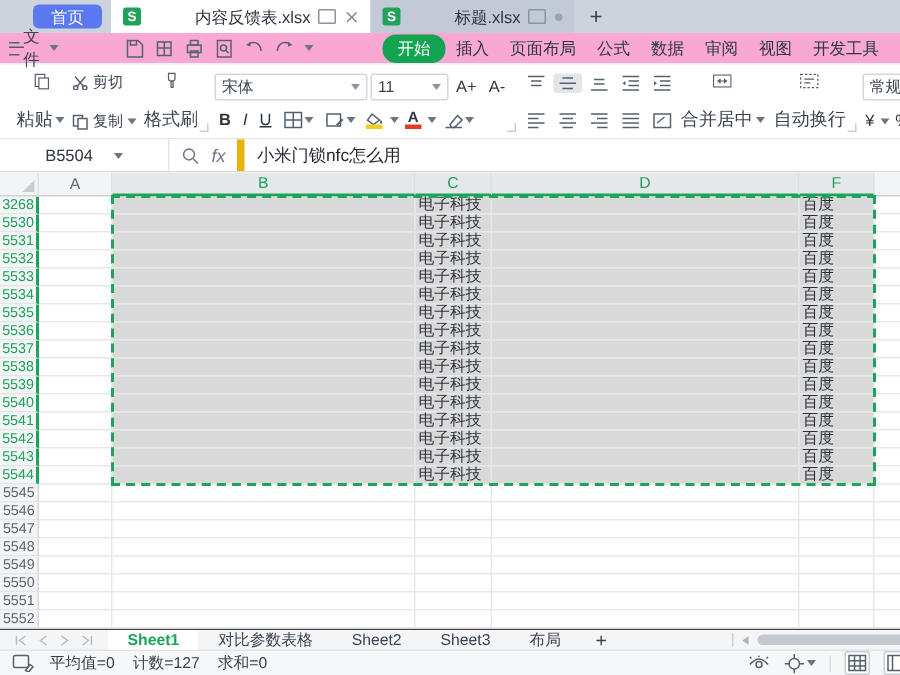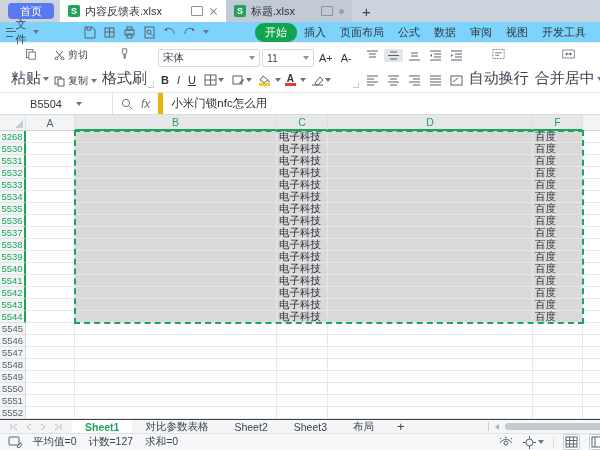--- a/index.html
+++ b/index.html
@@ -1,56 +1,56 @@
 <!DOCTYPE html>
 <html><head>
 <meta charset="utf-8">
 <style>
   html,body{margin:0;padding:0;}
   .app{width:600px;height:450px;position:relative;overflow:hidden;
        font-family:"Liberation Sans","DejaVu Sans",sans-serif;
        font-size:11px;color:#3c4350;background:#fff;user-select:none;}
   
   .titlebar{height:22px;background:#ccd3dd;display:flex;align-items:stretch;}
-  .home-btn{margin:3px 6px 3px 8px;padding:0 12px;background:#5a78f0;color:#fff;
+  .home-btn{margin:3px 6px 3px 22px;padding:0 12px;background:#5a78f0;color:#fff;
             border-radius:4px;display:flex;align-items:center;font-size:11px;}
   .doc-tab{display:flex;align-items:center;gap:5px;padding:0 8px;min-width:150px;}
   .doc-tab.active{background:#ffffff;}
   .doc-tab.inactive{background:#c2cad6;min-width:110px;}
   .s-icon{width:12px;height:12px;background:#21a35c;border-radius:2px;color:#fff;
           font-size:9px;font-weight:bold;display:flex;align-items:center;justify-content:center;}
-  .tab-title{font-size:11px;color:#2e3440;white-space:nowrap;}
+  .tab-title{font-size:11px;color:#2e3440;white-space:nowrap;margin-left:31px;}
   .tab-tools{margin-left:auto;display:flex;align-items:center;gap:6px;color:#8a93a2;}
   .pin-glyph{width:10px;height:8px;border:1px solid #8a93a2;border-radius:1px;}
   .x-glyph{position:relative;width:9px;height:9px;}
   .x-glyph:before,.x-glyph:after{content:"";position:absolute;left:4px;top:0;width:1px;height:9px;background:#7d8694;}
   .x-glyph:before{transform:rotate(45deg);} .x-glyph:after{transform:rotate(-45deg);}
   .dot-unsaved{width:5px;height:5px;border-radius:50%;background:#9aa3b0;}
   .newtab-btn{display:flex;align-items:center;padding:0 10px;font-size:15px;color:#3c4350;}
   
-  .menubar{height:20px;background:#7dd3fc;display:flex;align-items:center;padding:0 6px;
+  .menubar{height:20px;background:#f9a8d4;display:flex;align-items:center;padding:0 6px;
            border-bottom:1px solid #eceef0;gap:36px;}
   .file-menu{display:flex;align-items:center;gap:3px;margin-right:8px;}
   .hamburger{width:10px;height:7px;border-top:1px solid #56606e;border-bottom:1px solid #56606e;position:relative;}
   .hamburger:after{content:"";position:absolute;left:0;top:2px;width:10px;height:1px;background:#56606e;}
   .qat{display:flex;align-items:center;gap:7px;margin-right:10px;color:#56606e;}
   .qat svg{display:block;}
   .caret{width:0;height:0;border-left:3px solid transparent;border-right:3px solid transparent;
          border-top:4px solid #6b7482;display:inline-block;}
   #menu-items{display:flex;align-items:center;gap:0;}
   .menu-item{padding:2px 7px;font-size:11px;color:#30363f;white-space:nowrap;}
   .menu-item.active{background:#13a452;color:#fff;border-radius:9px;padding:2px 10px;font-weight:normal;}
   
   .ribbon{height:50px;background:#fff;border-bottom:1px solid #e3e6e9;display:flex;align-items:stretch;padding:3px 0 2px 4px;box-sizing:border-box;}
   .grp{display:flex;align-items:stretch;position:relative;padding:0 4px;}
   .grp:after{content:"";position:absolute;right:0;bottom:2px;width:5px;height:5px;
              border-right:1px solid #c9ced4;border-bottom:1px solid #c9ced4;}
   .big{display:flex;flex-direction:column;align-items:center;justify-content:space-between;
        padding:2px 3px;gap:1px;}
-  .big .lbl{font-size:15px;color:#3c4350;display:flex;align-items:center;gap:2px;white-space:nowrap;}
+  .big .lbl{font-size:12px;color:#3c4350;display:flex;align-items:center;gap:2px;white-space:nowrap;}
   .stack{display:flex;flex-direction:column;justify-content:space-between;padding:2px 2px;}
   .small{display:flex;align-items:center;gap:3px;font-size:10px;color:#3c4350;white-space:nowrap;}
   .two-rows{display:flex;flex-direction:column;justify-content:space-between;}
   .r1,.r2{display:flex;align-items:center;gap:2px;}
   .combo{border:1px solid #d4d8dd;border-radius:2px;height:16px;display:flex;align-items:center;
          justify-content:space-between;padding:0 4px;background:#fff;font-size:10.5px;}
   .combo .caret{border-top-color:#8a93a2;}
   .tbt{font-size:11px;padding:1px 3px;color:#30363f;display:flex;align-items:center;gap:1px;}
   .tbt b{font-weight:bold;} .tbt i{font-style:italic;} .tbt u{text-decoration:underline;}
   .bar-under{display:inline-block;width:11px;height:3px;margin-top:-2px;}
@@ -339,35 +339,35 @@
             </span>
           <span class="tbt">
               <svg width="13" height="11" viewBox="0 0 13 11">
                 <rect x="1" y="1" width="11" height="9" fill="none" stroke="#56606e"></rect>
                 <path d="M3 7l5-4" stroke="#56606e"></path>
               </svg>
             </span>
         </div>
       </div>
       <div class="big">
-        <svg class="icon12" width="16" height="13" viewBox="0 0 16 13">
-            <rect x="1" y="1" width="14" height="11" fill="none" stroke="#56606e" stroke-dasharray="2 1.5"></rect>
-            <path d="M4 5h8M4 8h5" stroke="#56606e"></path>
-          </svg>
-        <span class="lbl">自动换行</span>
-      </div>
-      <div class="big">
         <svg class="icon12" width="18" height="13" viewBox="0 0 18 13">
             <rect x="1" y="1" width="16" height="11" fill="none" stroke="#56606e"></rect>
             <path d="M5 6.5h8M5 6.5l2-1.5v3zM13 6.5l-2-1.5v3z" stroke="#56606e" fill="#56606e"></path>
           </svg>
         <span class="lbl">
             <span>合并居中</span>
             <span class="caret"></span>
           </span>
+      </div>
+      <div class="big">
+        <svg class="icon12" width="16" height="13" viewBox="0 0 16 13">
+            <rect x="1" y="1" width="14" height="11" fill="none" stroke="#56606e" stroke-dasharray="2 1.5"></rect>
+            <path d="M4 5h8M4 8h5" stroke="#56606e"></path>
+          </svg>
+        <span class="lbl">自动换行</span>
       </div>
     </div>
 
     <div class="grp" style="flex:1;">
       <div class="two-rows" style="justify-content:space-between;padding:3px 0;flex:1;">
         <div class="r1">
           <div class="combo" style="width:100px">
             <span>常规</span>
           </div>
         </div>

